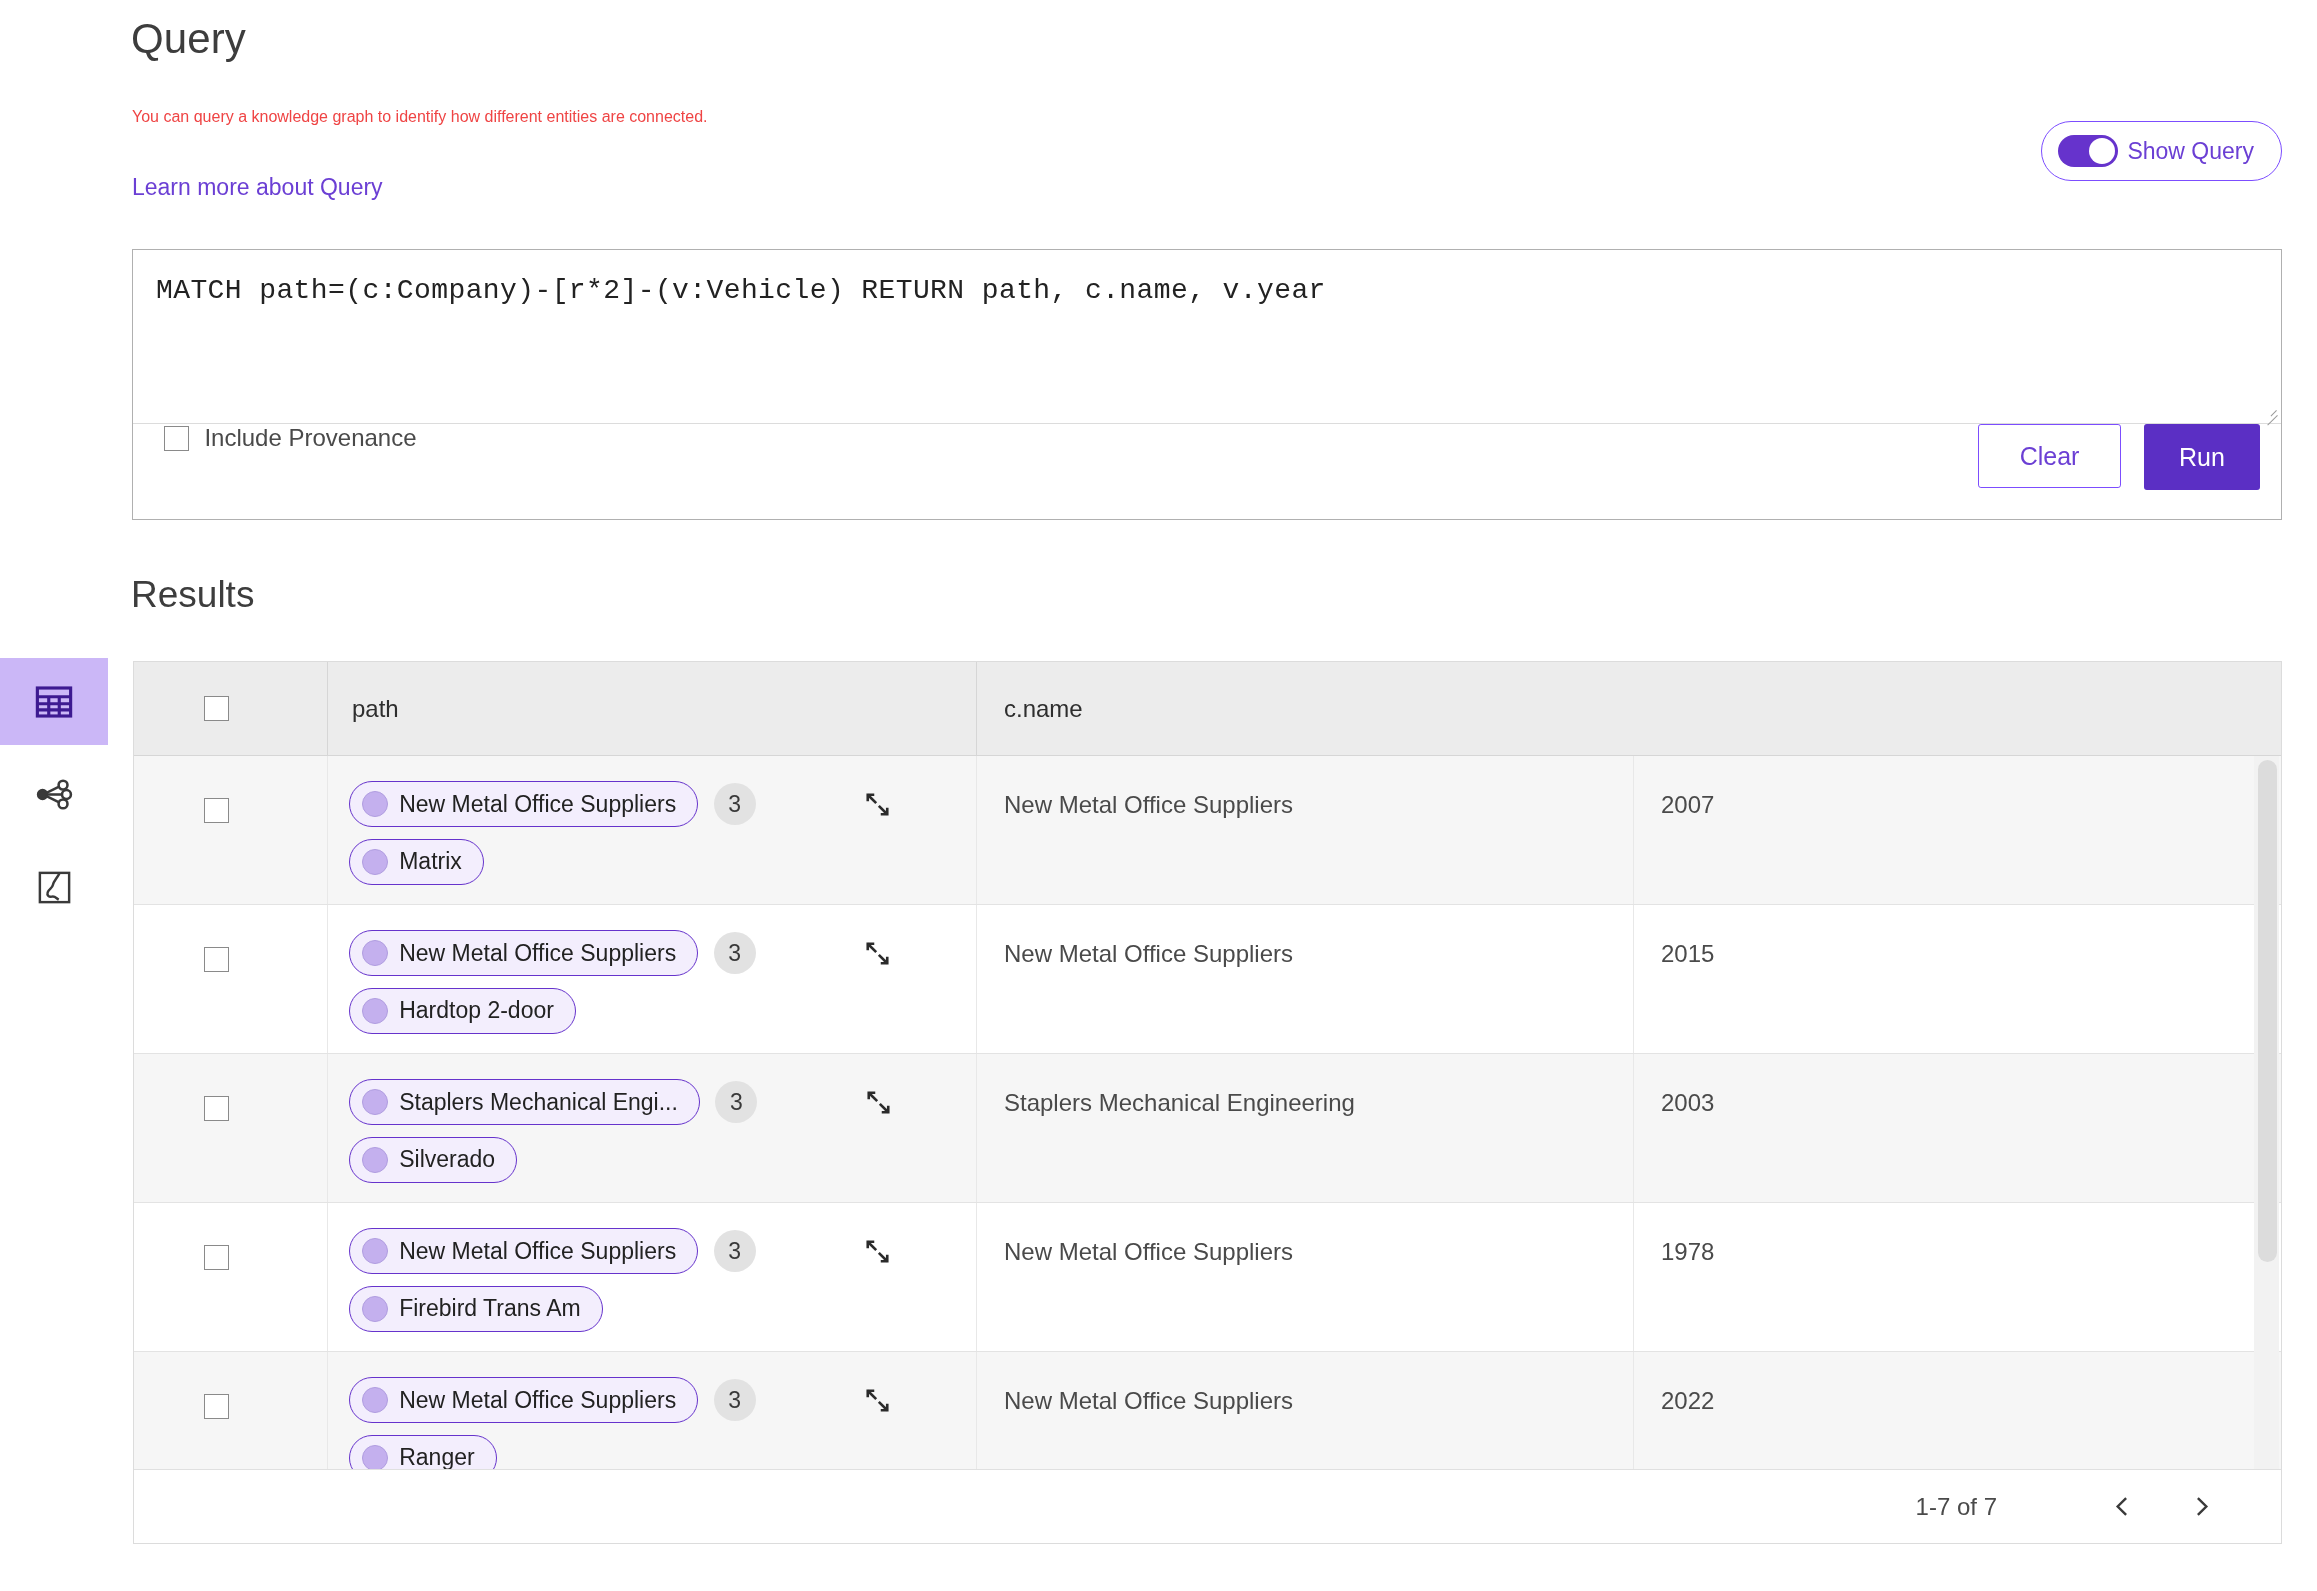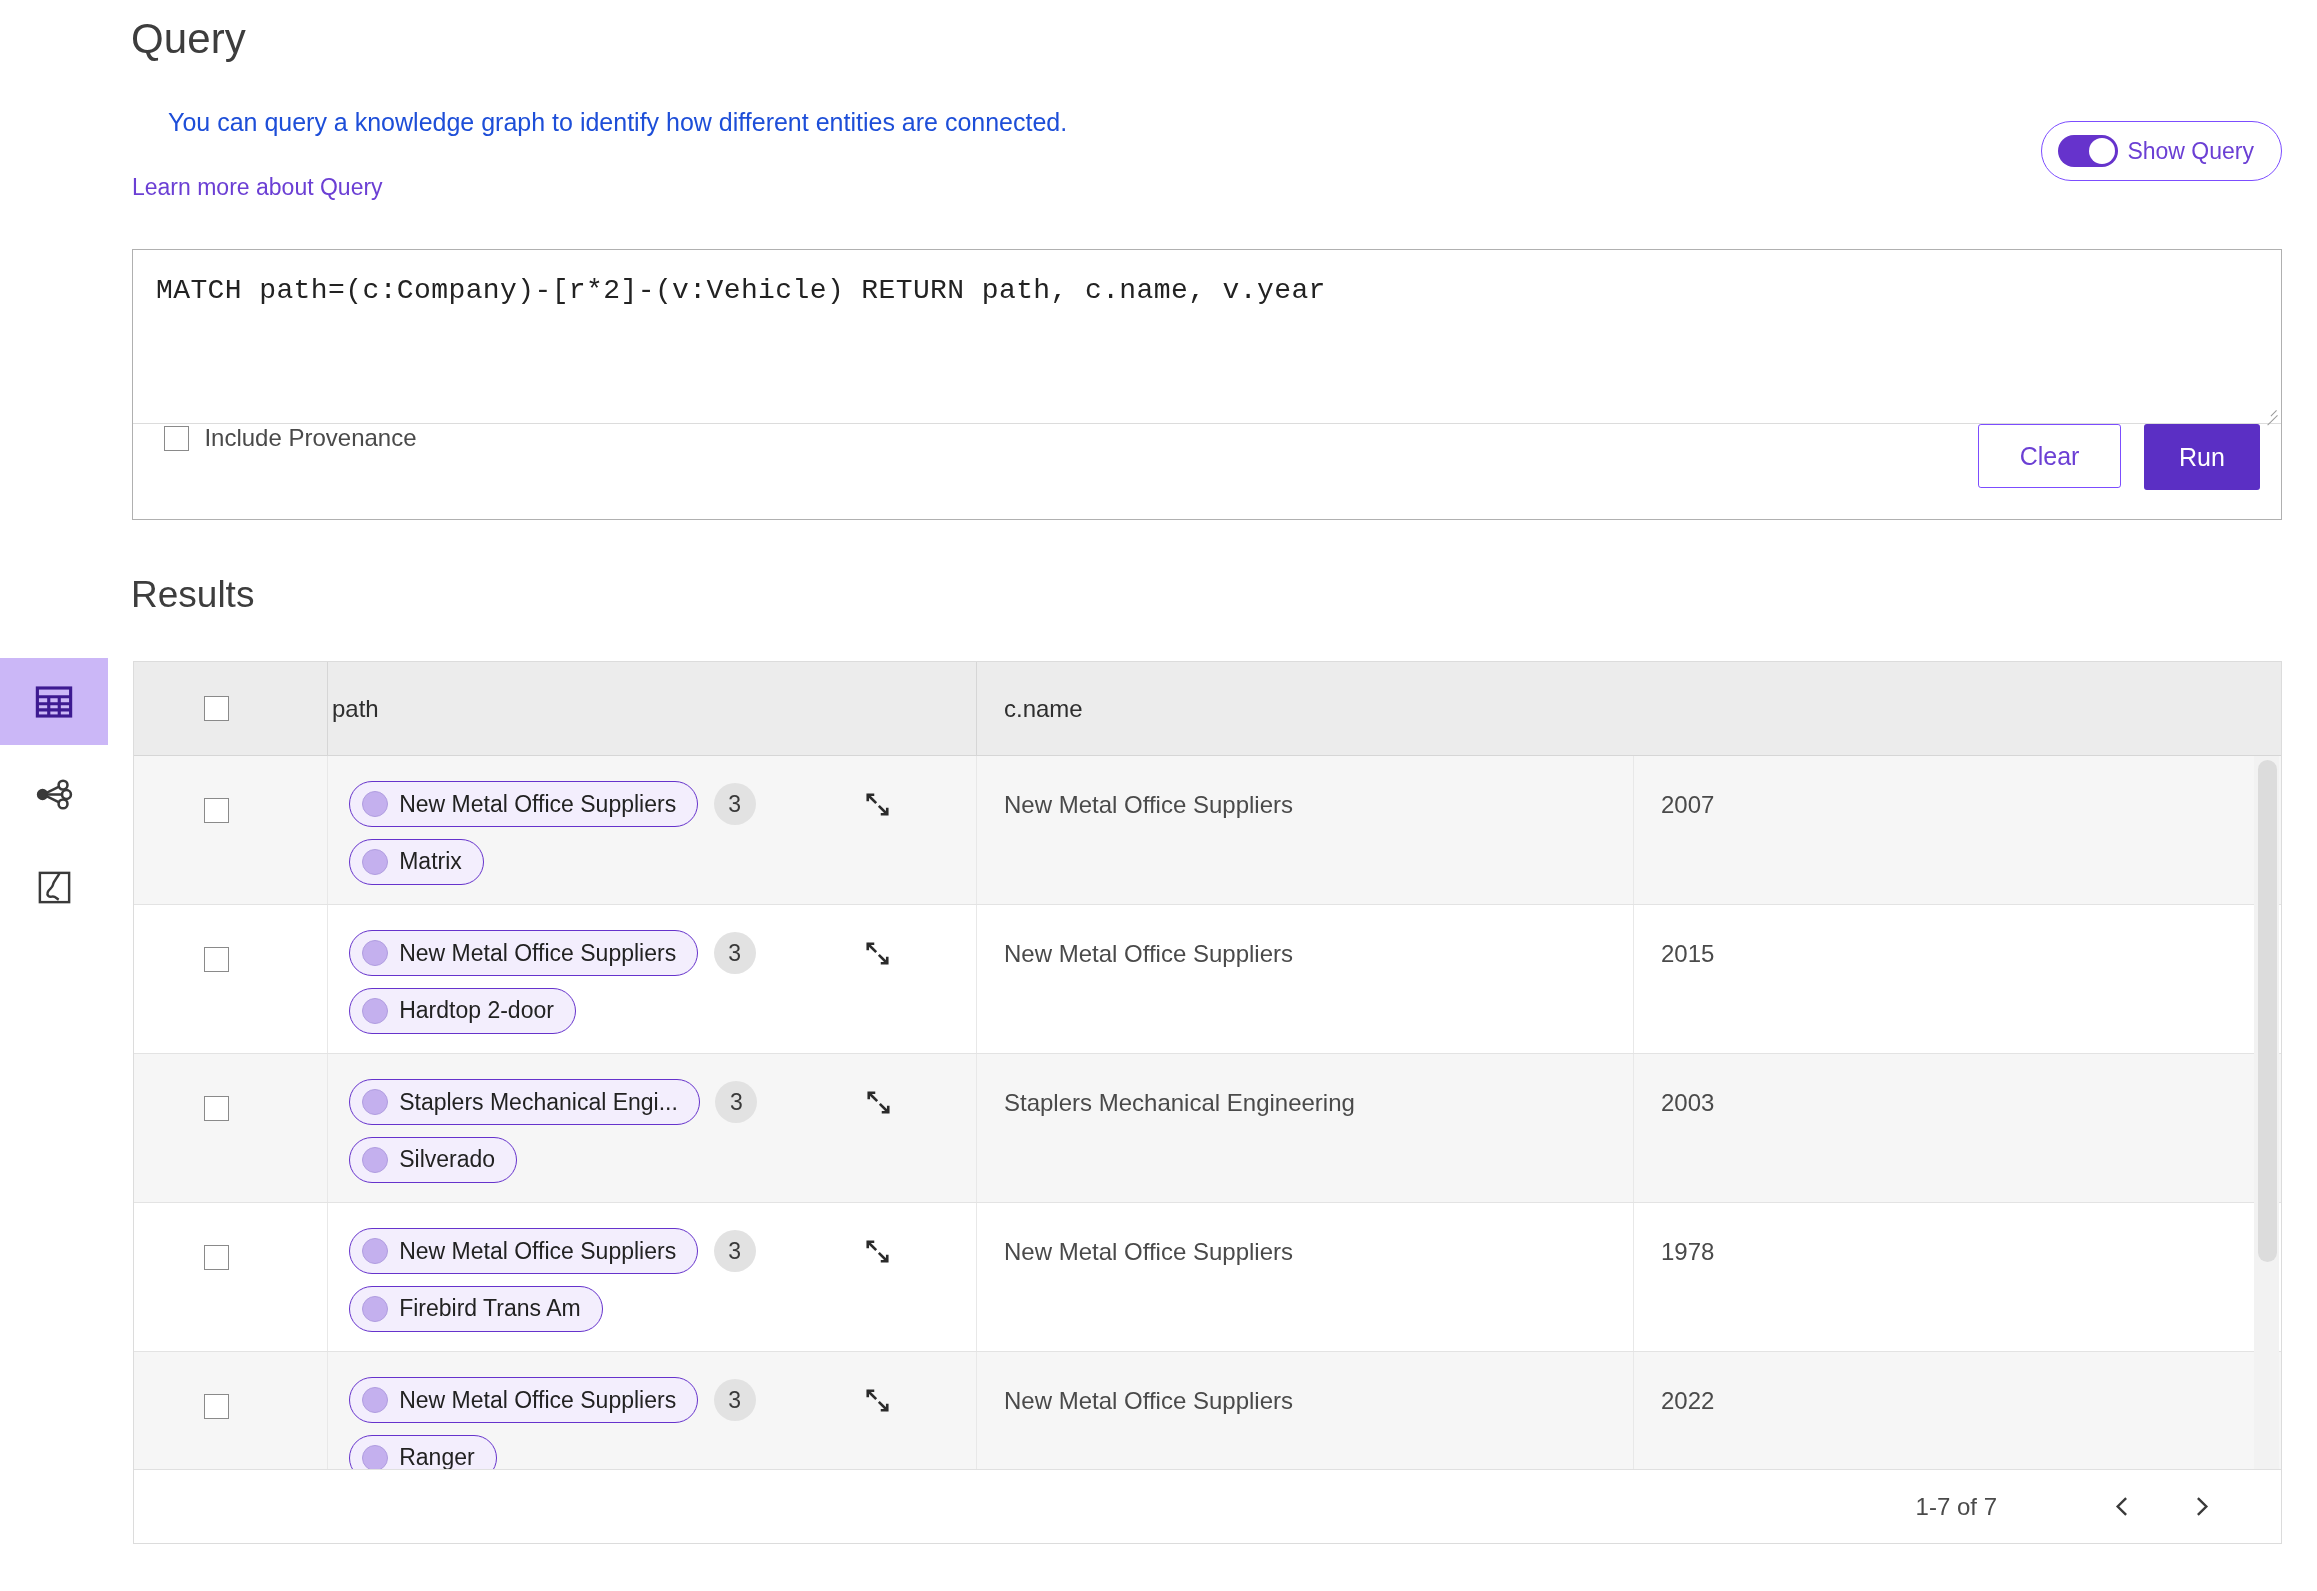--- a/index.html
+++ b/index.html
@@ -33,23 +33,22 @@
     position: absolute;
     left: 131px; top: 15.4px;
     font-size: 42px;
     font-weight: 400;
     color: #3d3d3d;
     letter-spacing: 0.1px;
   }
   .subtitle {
     position: absolute;
     left: 132px; top: 108px;
-    font-size: 25px;
-    color: #1d4ed8;
-    margin-left: 36px;
+    font-size: 16px;
+    color: #ef4444;
   }
   .learn-link {
     position: absolute;
     left: 132px; top: 174px;
     font-size: 23px;
     color: #6b3fd4;
     cursor: pointer;
   }
 
   
@@ -185,21 +184,21 @@
     height: 714px;
     overflow: hidden;
   }
   .col-chk  { width: 193px; flex: none; display: flex; align-items: center; padding-left: 70px; }
   .col-path { width: 649px; flex: none; padding-left: 19.3px; }
   .col-name { width: 657px; flex: none; padding-left: 27px; }
   .col-year { flex: 1; padding-left: 27px; }
   .tbl-head .col-path,
   .tbl-head .col-name,
   .tbl-head .col-year { display: flex; align-items: center; }
-  .tbl-head .col-path { border-left: 1px solid #d6d6d6; padding-left: 4px; }
+  .tbl-head .col-path { border-left: 1px solid #d6d6d6; padding-left: 24px; }
   .tbl-head .col-name { border-left: 1px solid #d6d6d6; padding-left: 27px; }
   .tbl-head .col-year { border-left: 1px solid #d6d6d6; padding-left: 27px; }
   .th-text { font-size: 24px; color: #2e2e2e; }
 
   .row {
     display: flex;
     min-height: 149px;
     border-bottom: 1px solid #e3e3e3;
   }
   .row.alt { background: #f6f6f6; }

